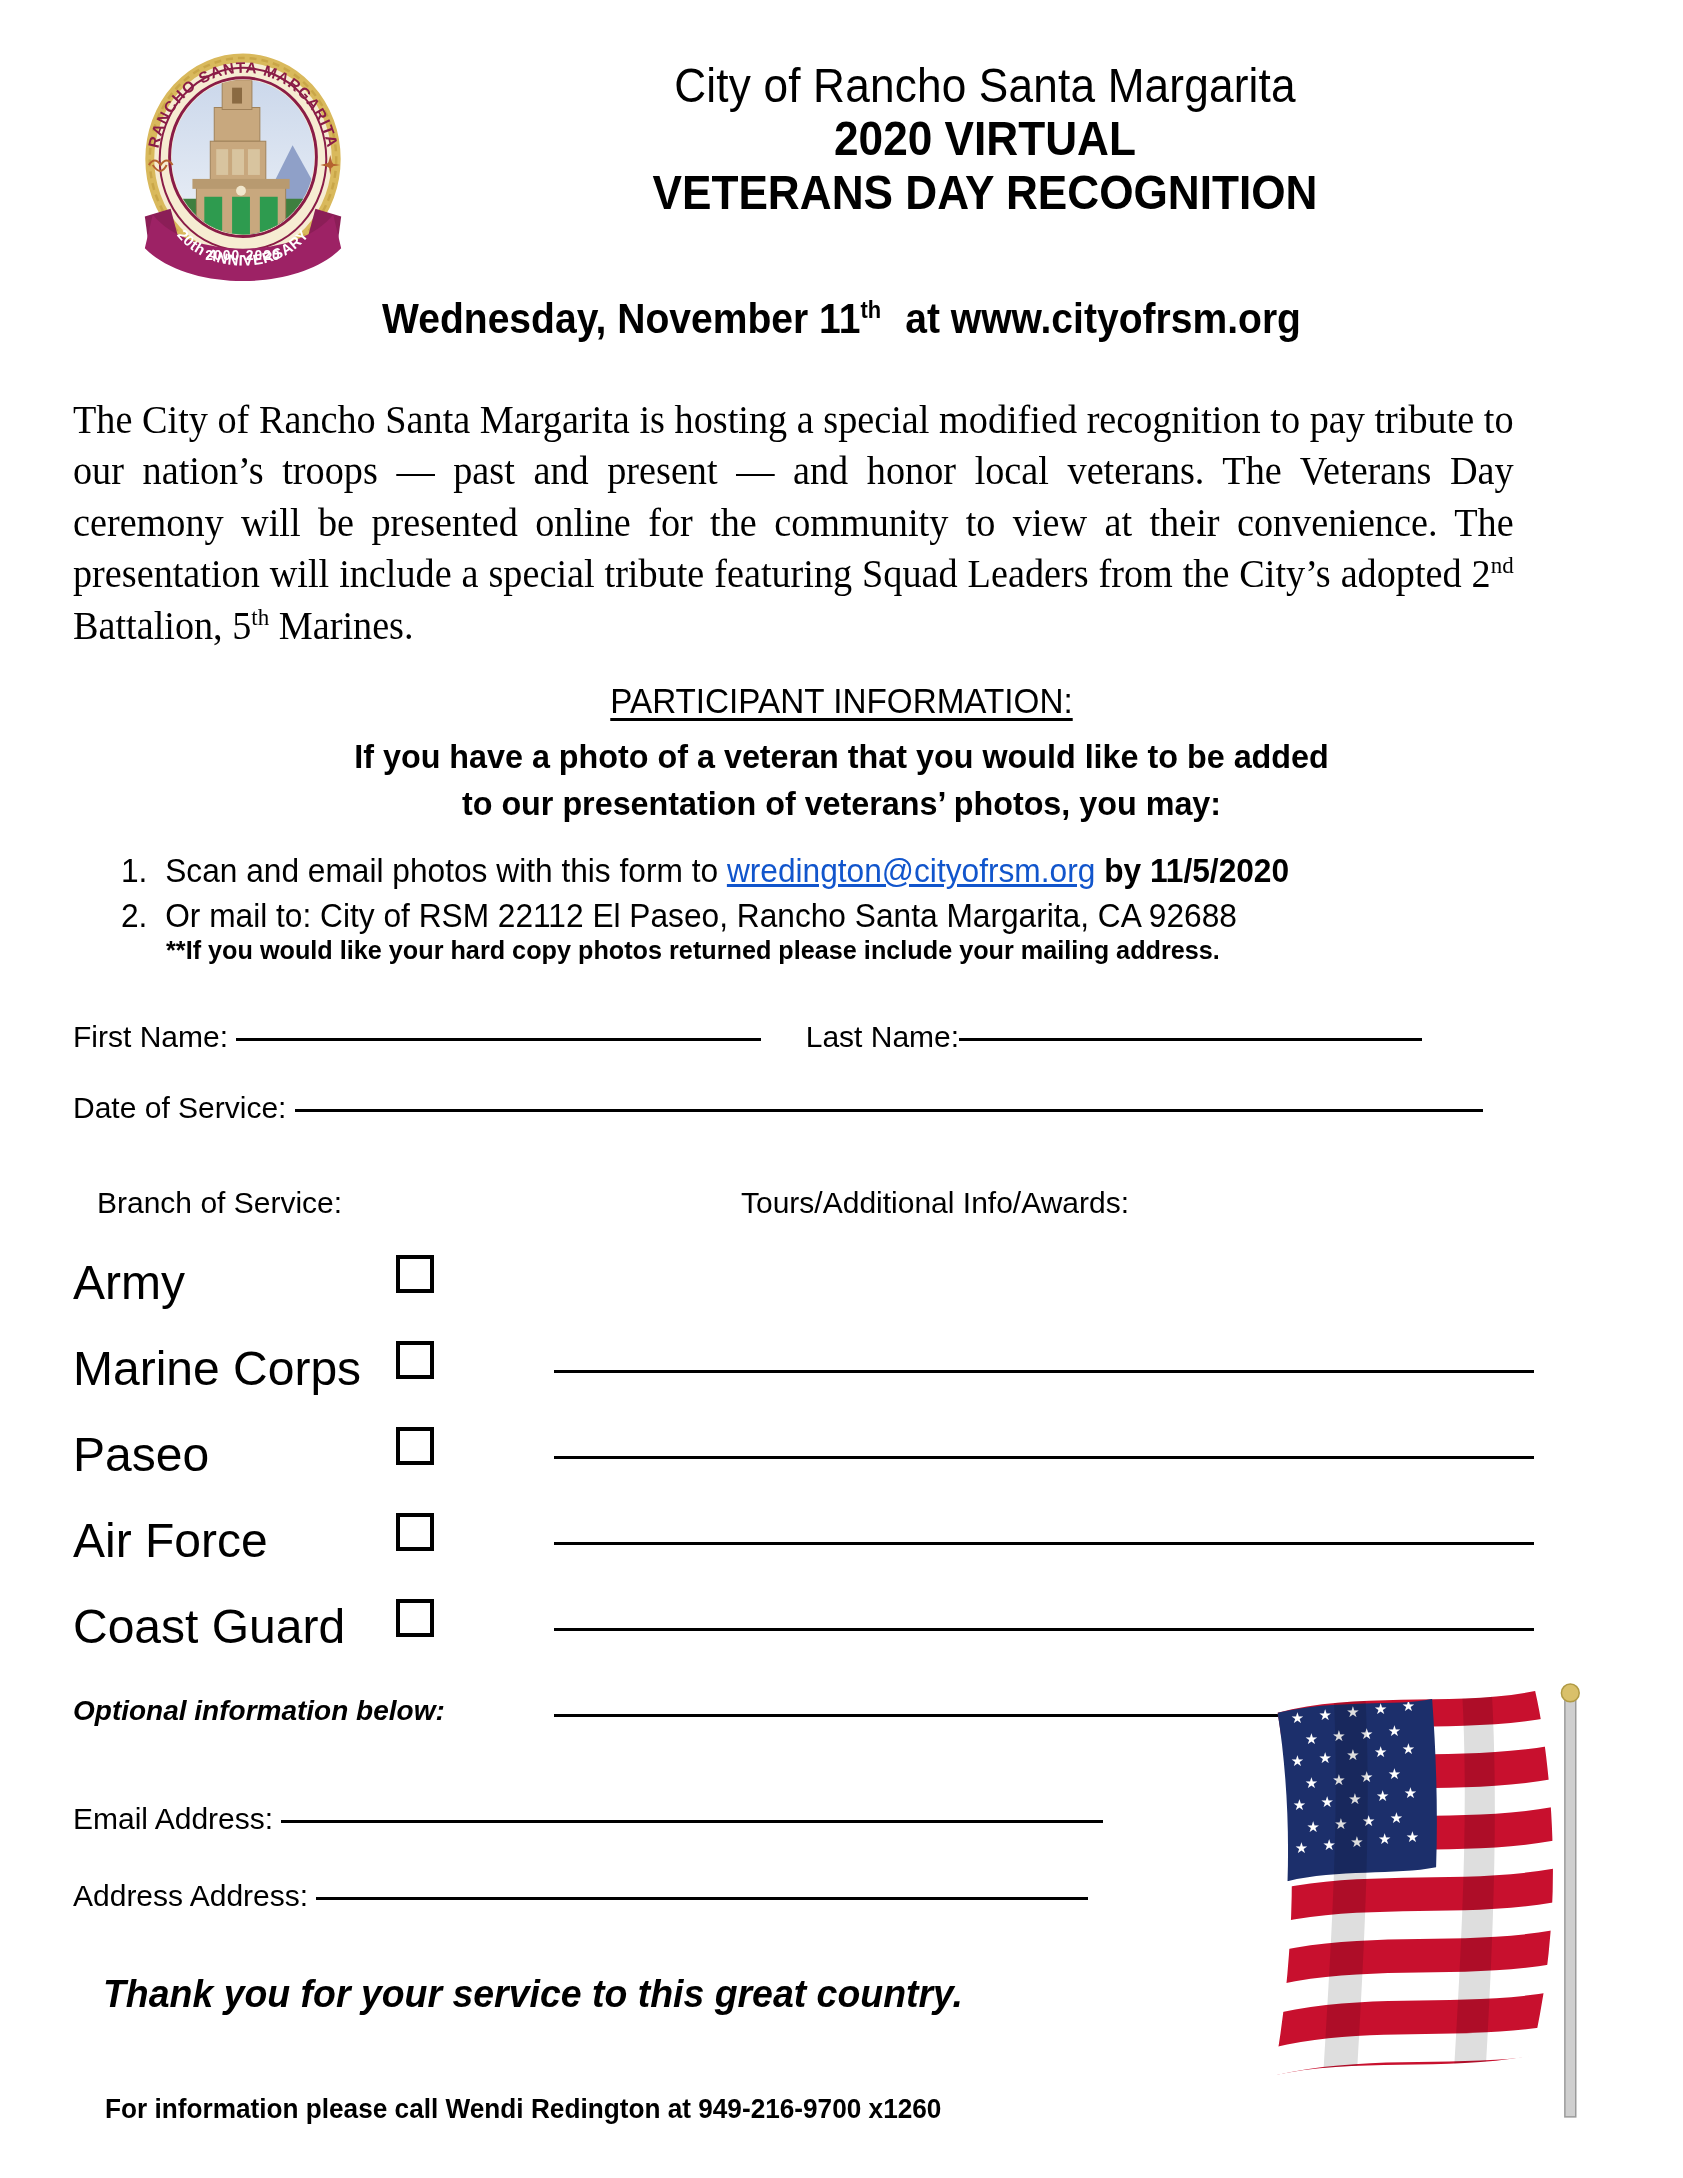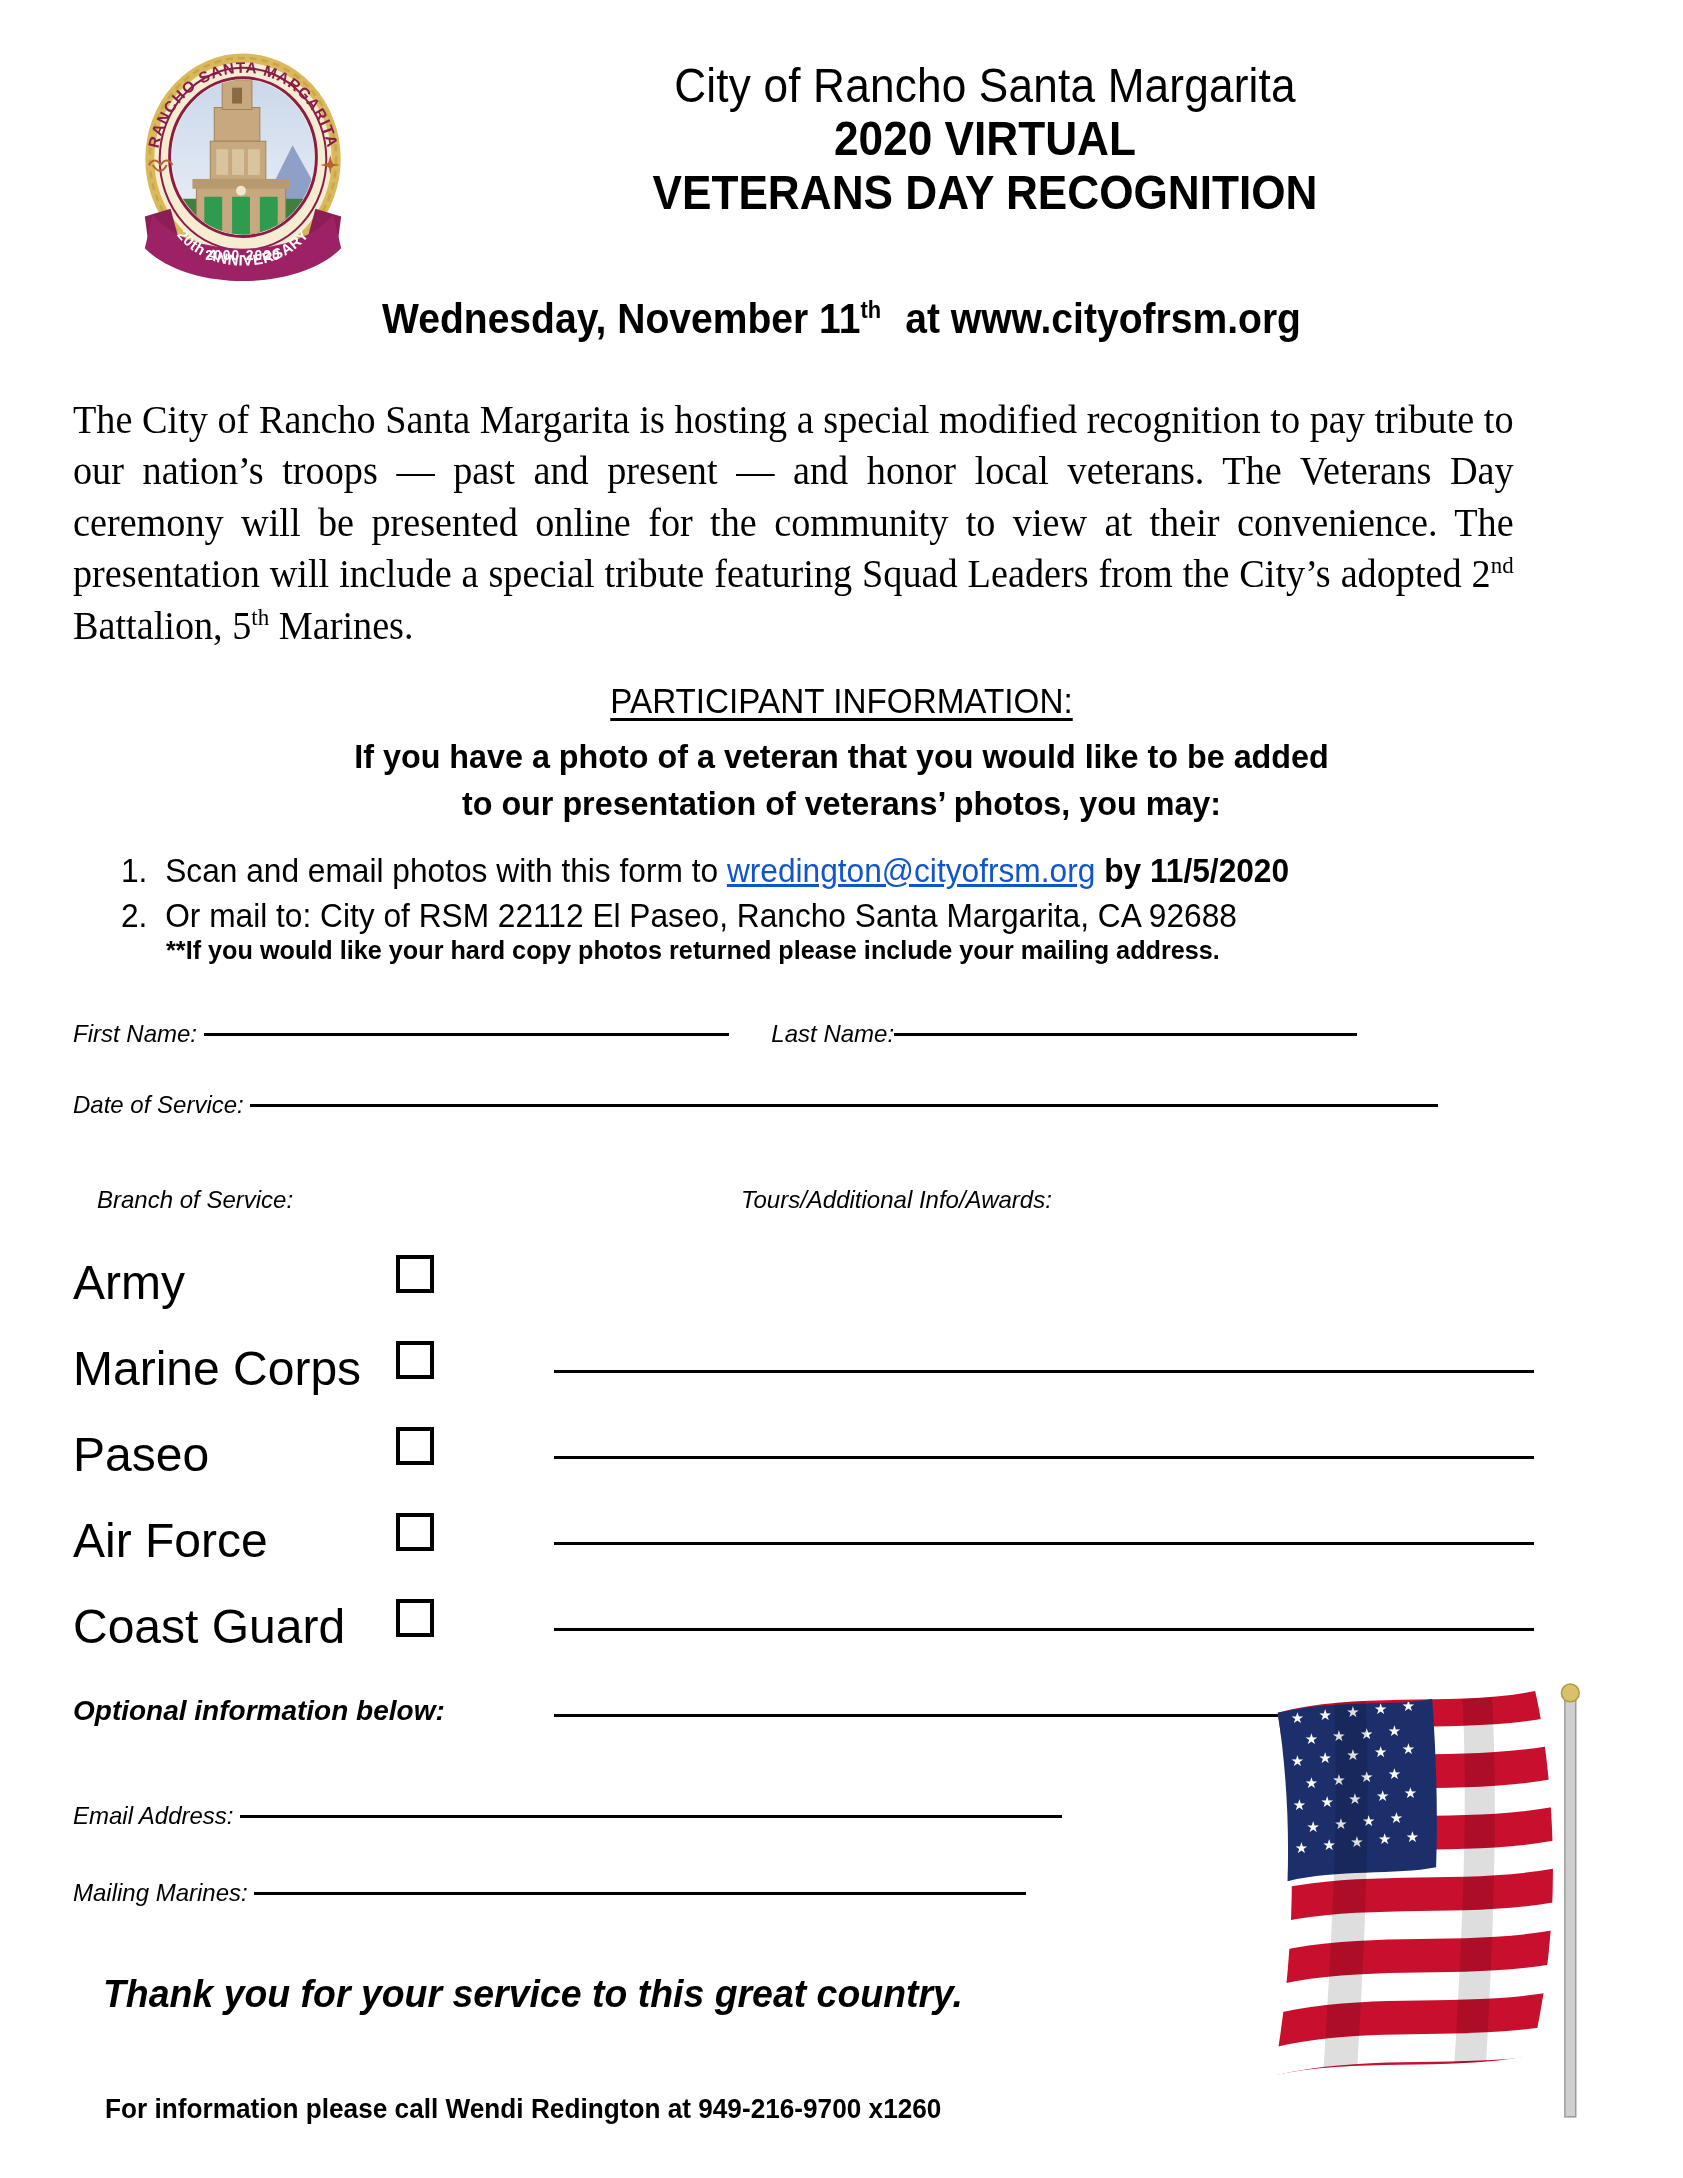--- a/index.html
+++ b/index.html
@@ -145,23 +145,22 @@
     font-size: 26px;
     font-weight: 700;
     white-space: nowrap;
     transform: scaleX(0.97);
     transform-origin: left center;
   }
 
   
   .fld {
     position: absolute;
-    font-size: 24px;
-    white-space: nowrap;
-    font-style: italic;
+    font-size: 30px;
+    white-space: nowrap;
   }
   .rule {
     display: inline-block;
     border-bottom: 3px solid #000;
     vertical-align: 6px;
     height: 0;
   }
   .row-first { left: 73px; top: 1020px; }
   .row-date  { left: 73px; top: 1091px; }
   .row-branchlabel { left: 73px; top: 1186px; margin-left: 24px; }
@@ -404,21 +403,21 @@
   </div>
 
   <div class="optional-head">Optional information below:</div>
 
   <div class="fld row-email">
     <span>Email Address:</span>
     <span class="rule" style="width:822px;"></span>
   </div>
 
   <div class="fld row-mail">
-    <span>Mailing Marines:</span>
+    <span>Address Address:</span>
     <span class="rule" style="width:772px;"></span>
   </div>
 
   <div class="thanks">Thank you for your service to this great country.</div>
   <div class="footer">For information please call Wendi Redington at 949-216-9700 x1260</div>
 
   <div class="flag">
     <svg viewBox="0 0 420 450" width="416" height="446">
       <defs>
         <clipPath id="flagClip">

